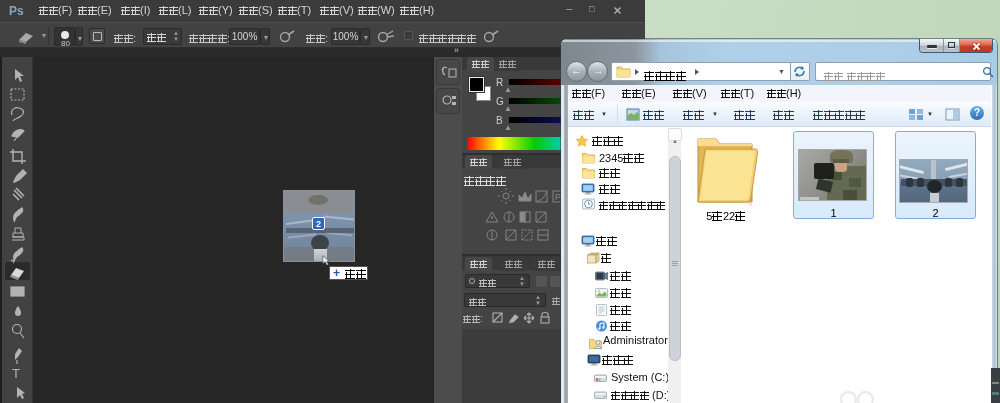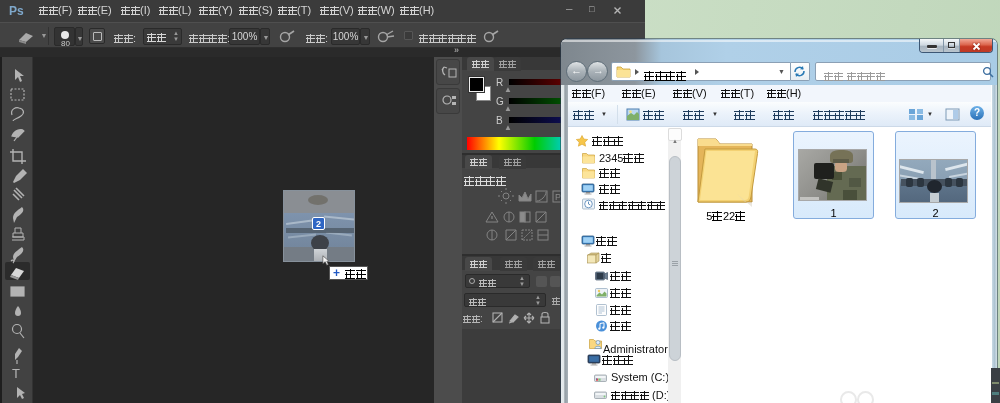--- a/index.html
+++ b/index.html
@@ -407,21 +407,21 @@
           <path d="M5 8.5 L5 3.5 L9 2.8 L9 7.5" stroke="#fff" stroke-width="1" fill="none"></path>
           <circle cx="4.3" cy="8.7" r="1.1" fill="#fff"></circle>
           <circle cx="8.3" cy="7.7" r="1.1" fill="#fff"></circle>
         </svg>
       <span class="abs" style="left:42px;top:192px;"><b class="g"></b><b class="g"></b></span>
       <svg class="abs" style="left:21px;top:209px;" width="13" height="12" viewBox="0 0 13 12">
           <path d="M0.5 2.5 L4.5 2.5 L6 4 L12.5 4 L12.5 11.5 L0.5 11.5 Z" fill="#f9d77f" stroke="#caa03c" stroke-width="0.7"></path>
           <circle cx="9" cy="5.5" r="2" fill="#dfeefb" stroke="#5b88b5" stroke-width="0.6"></circle>
           <path d="M5.8 11.5 C5.8 8.5 12.2 8.5 12.2 11.5 Z" fill="#dfeefb" stroke="#5b88b5" stroke-width="0.6"></path>
         </svg>
-      <span class="abs" style="left:35px;top:206px;margin-top:9px;">Administrator</span>
+      <span class="abs" style="left:35px;top:206px;">Administrator</span>
       <svg class="abs" style="left:19px;top:226px;" width="14" height="12" viewBox="0 0 14 12">
           <rect x="1" y="1" width="12" height="8" rx="1" fill="#30486a" stroke="#1f3148" stroke-width="0.8"></rect>
           <rect x="2.2" y="2.2" width="9.6" height="5.6" fill="#3a6ea5"></rect>
           <rect x="5" y="9" width="4" height="1.5" fill="#888"></rect>
           <rect x="3.5" y="10.5" width="7" height="1" fill="#aaa"></rect>
         </svg>
       <span class="abs" style="left:34px;top:226px;"><b class="g"></b><b class="g"></b><b class="g"></b></span>
       <svg class="abs" style="left:26px;top:244px;" width="13" height="12" viewBox="0 0 13 12">
           <rect x="0.5" y="3" width="12" height="6.5" rx="1" fill="#d9dee2" stroke="#8d969e" stroke-width="0.7"></rect>
           <rect x="1.5" y="4" width="10" height="2" fill="#f2f5f7"></rect>

